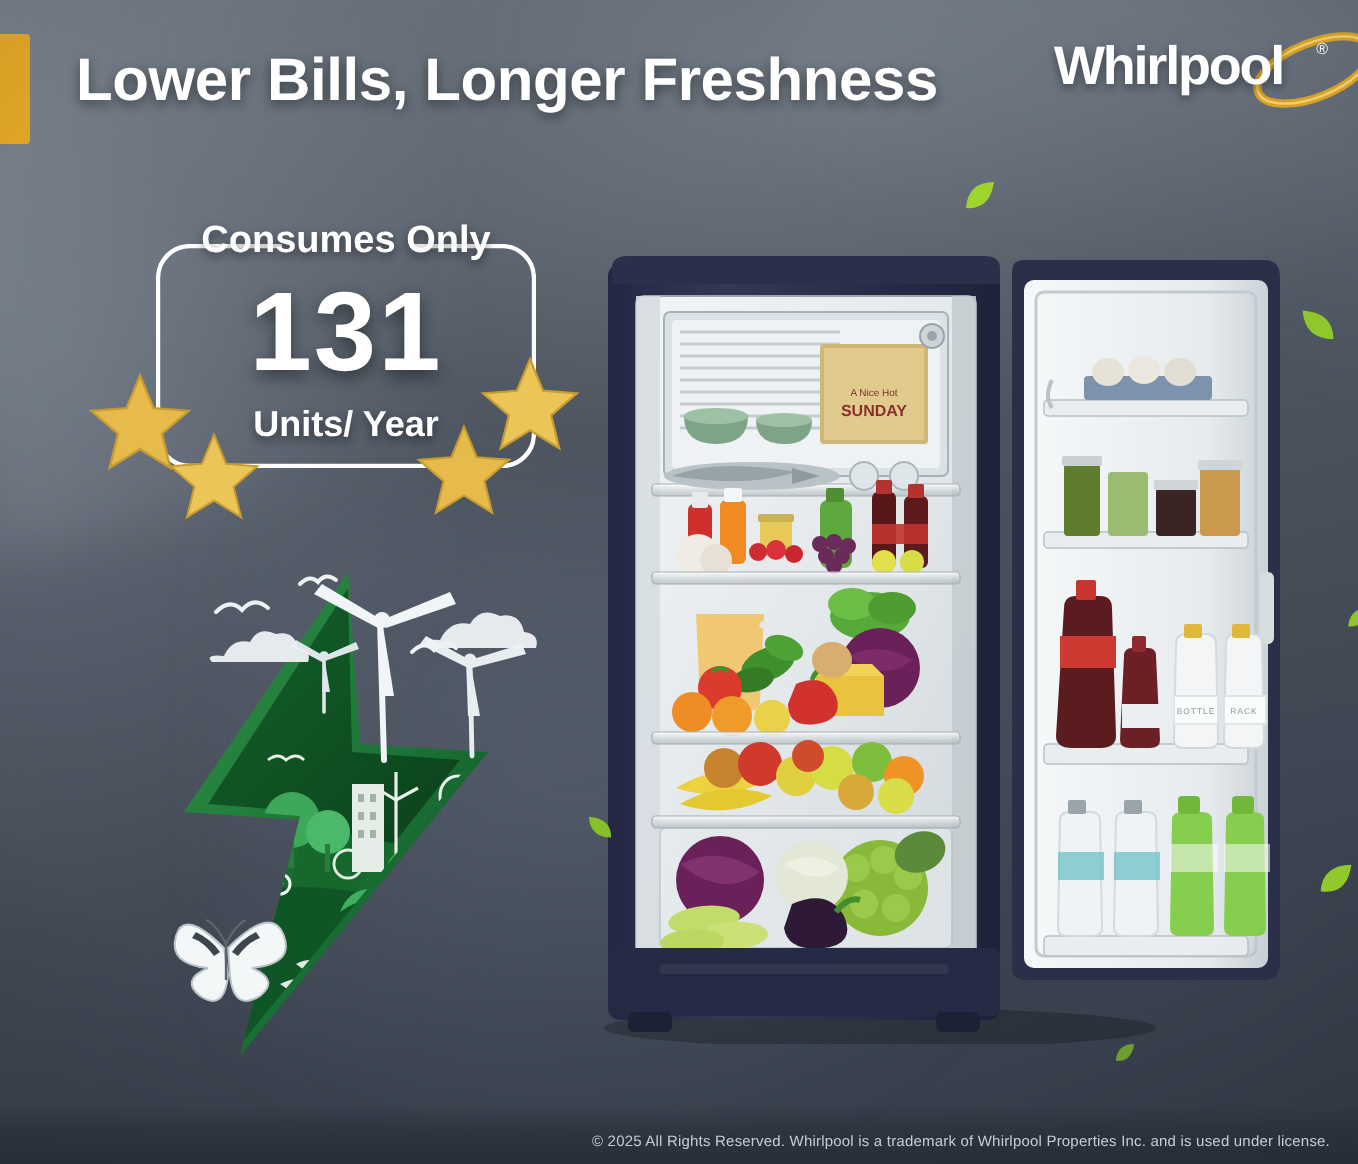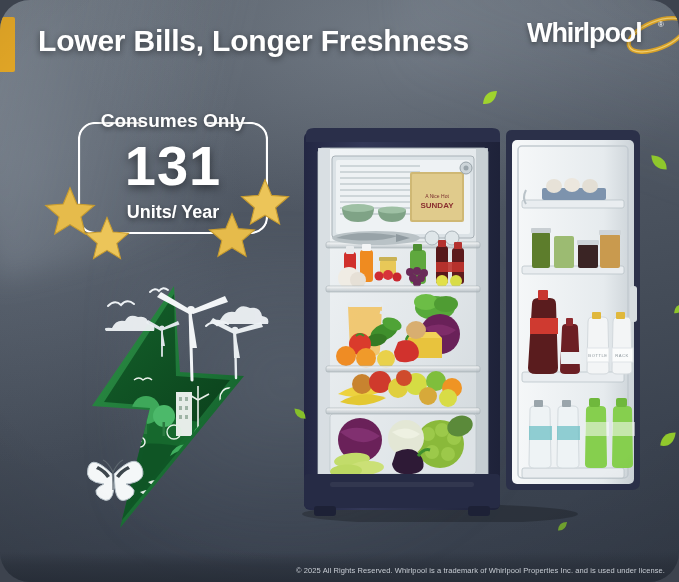--- a/index.html
+++ b/index.html
@@ -4,21 +4,20 @@
 <style>
   html,body{margin:0;padding:0;background:#3d434e;}
   *{box-sizing:border-box;}
   .stage{
     position:relative;width:679px;height:582px;overflow:hidden;
     font-family:"Liberation Sans", sans-serif;
     background:
       radial-gradient(ellipse 520px 300px at 58% 6%, rgba(170,180,190,0.30) 0%, rgba(170,180,190,0) 62%),
       radial-gradient(ellipse 300px 420px at 5% 30%, rgba(150,162,175,0.22) 0%, rgba(150,162,175,0) 70%),
       linear-gradient(168deg,#5a626c 0%, #555d68 22%, #4b535f 45%, #434b57 62%, #3b4350 78%, #353d4a 100%);
-    border-radius: 30px;
   }
   
   .streak{position:absolute;pointer-events:none;}
   .streak.a{left:-40px;top:-60px;width:420px;height:300px;
     background:linear-gradient(115deg, rgba(205,214,224,.26), rgba(205,214,224,0) 62%);
     transform:rotate(-12deg);filter:blur(14px);}
   .streak.b{right:-80px;top:-30px;width:360px;height:260px;
     background:linear-gradient(200deg, rgba(200,210,222,.18), rgba(200,210,222,0) 65%);filter:blur(18px);}
   .streak.c{left:120px;top:250px;width:420px;height:330px;
     background:radial-gradient(ellipse at 40% 40%, rgba(120,132,146,.28), rgba(120,132,146,0) 70%);filter:blur(20px);}

